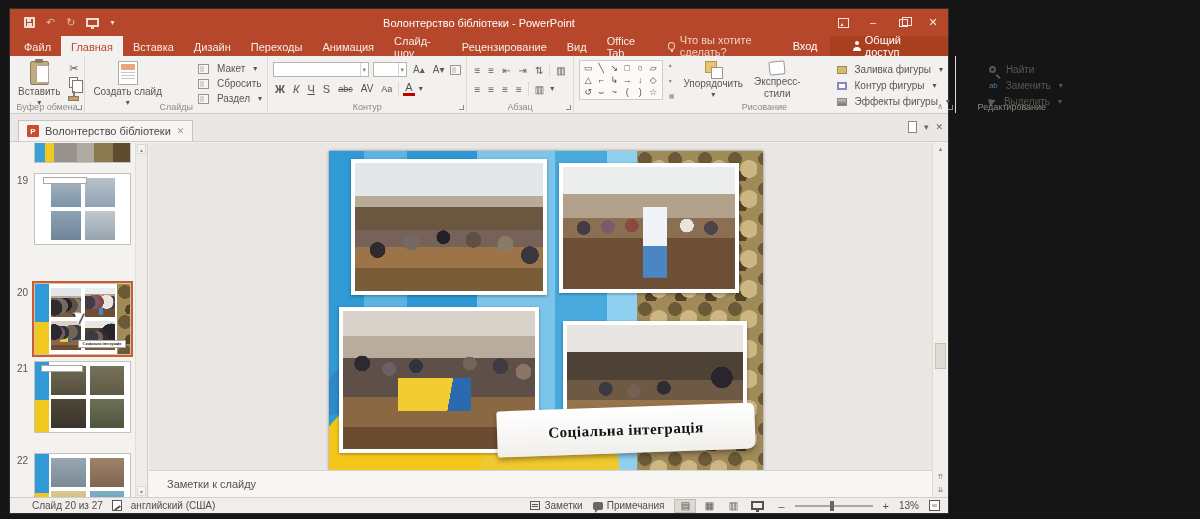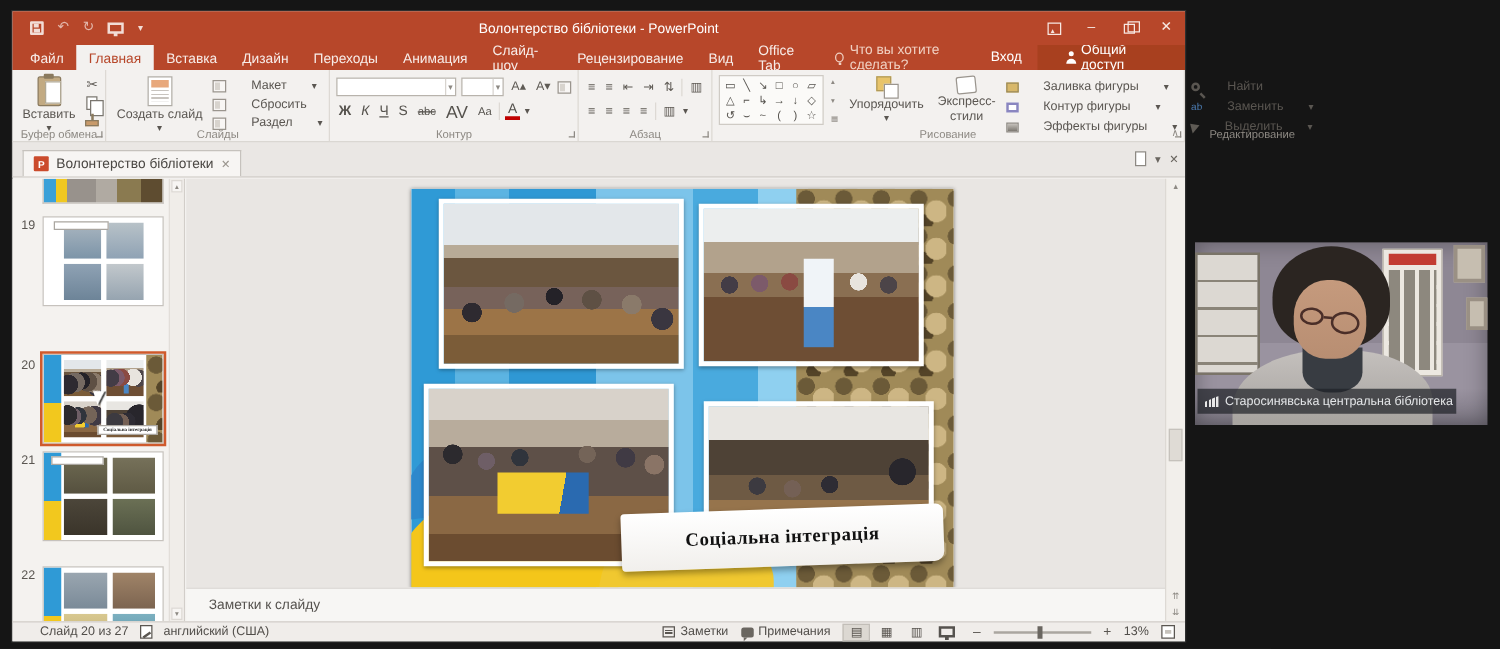--- a/index.html
+++ b/index.html
@@ -56,21 +56,21 @@
   .clipcol{display:flex;flex-direction:column;gap:3px;align-items:center;padding-top:3px;}
   .i-copy{width:9px;height:11px;border:1px solid #7a766f;background:#fff;position:relative;display:inline-block;}
   .i-copy::after{content:"";position:absolute;left:2px;top:2px;width:9px;height:11px;border:1px solid #7a766f;background:#fff;}
   .i-brush{width:11px;height:5px;background:#c89a6a;border:1px solid #8a7a5e;position:relative;display:inline-block;margin-top:5px;}
   .i-brush::before{content:"";position:absolute;left:4px;top:-6px;width:2px;height:5px;background:#8a7a5e;}
   .i-newslide{width:20px;height:24px;background:#fff;border:1px solid #b0aca5;position:relative;display:inline-block;}
   .i-newslide::before{content:"";position:absolute;left:2px;top:2px;right:2px;height:6px;background:#e8a87c;}
   .i-newslide::after{content:"";position:absolute;left:2px;bottom:3px;right:2px;height:9px;
      background:repeating-linear-gradient(#c8c4bf 0 1px,transparent 1px 3px);}
   .sbtncol{display:flex;flex-direction:column;gap:2px;padding-top:2px;}
-  .sbtn{display:flex;align-items:center;gap:20px;height:13px;white-space:nowrap;}
+  .sbtn{display:flex;align-items:center;gap:8px;height:13px;white-space:nowrap;margin-left:28px;}
   .mini-ic{width:11px;height:10px;border:1px solid #9a958e;background:#f8f6f4;display:inline-block;position:relative;}
   .mini-ic::after{content:"";position:absolute;left:1px;top:1px;width:4px;height:6px;background:#d8d4ce;}
   .fontrows{display:flex;flex-direction:column;gap:4px;padding-top:2px;}
   .frow{display:flex;align-items:center;gap:4px;}
   .combo{height:15px;background:#fff;border:1px solid #b8b3ac;display:inline-flex;align-items:center;justify-content:flex-end;}
   .combo .arr{font-size:7px;color:#8d8983;border-left:1px solid #d8d4cf;padding:0 2px;height:100%;display:flex;align-items:center;}
   .fbtn{font-size:11px;line-height:12px;padding:0 2px;color:#55524d;}
   .fbtn.b{font-weight:bold;}
   .fbtn.i{font-style:italic;}
   .fbtn.u{text-decoration:underline;}
@@ -327,21 +327,21 @@
             <span class="gbtn">A▴</span>
             <span class="gbtn">A▾</span>
             <span class="mini-ic"></span>
           </div>
           <div class="frow">
             <span class="fbtn b">Ж</span>
             <span class="fbtn i">К</span>
             <span class="fbtn u">Ч</span>
             <span class="fbtn">S</span>
             <span class="fbtn st">abc</span>
-            <span class="fbtn" style="font-size:14px">AV</span>
+            <span class="fbtn" style="font-size:10px">AV</span>
             <span class="fbtn" style="font-size:9px">Aa</span>
             <span class="sep"></span>
             <span class="fbtn col">A</span>
             <span class="glyph sm">▾</span>
           </div>
         </div>
         <div class="glabel">Контур</div>
         <div class="launch"></div>
       </div>
 
@@ -583,28 +583,13 @@
         <span class="ztrack">
             <span class="zthumb"></span>
           </span>
         <span class="zpm">+</span>
         <span>13%</span>
         <span class="i-fit"></span>
       </div>
     </div>
   </div>
 
-  <div class="video">
-    <div class="v-win"></div>
-    <div class="v-poster"></div>
-    <div class="v-frame1"></div>
-    <div class="v-frame2"></div>
-    <div class="v-body"></div>
-    <div class="v-neck"></div>
-    <div class="v-hair"></div>
-    <div class="v-face"></div>
-    <div class="v-glasses"></div>
-    <div class="v-caption">
-      <span class="i-bars"></span>
-      <span>Старосинявська центральна бібліотека</span>
-    </div>
-  </div>
 </div>
 
 </body></html>

